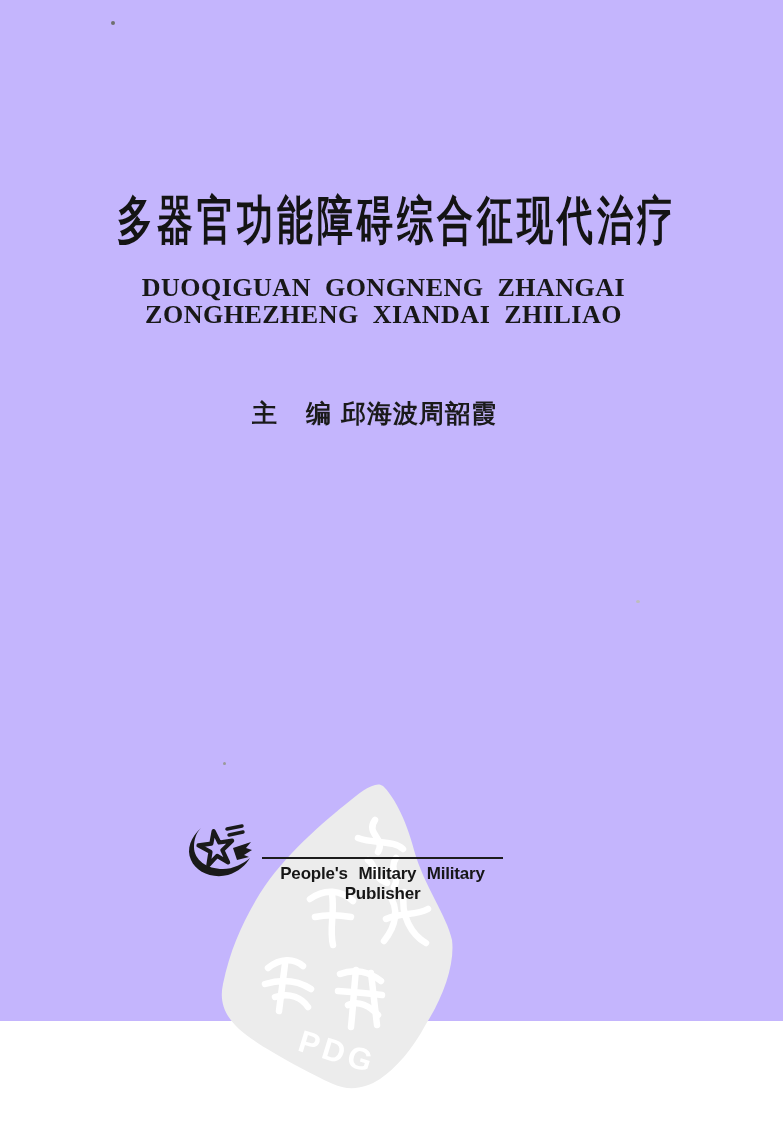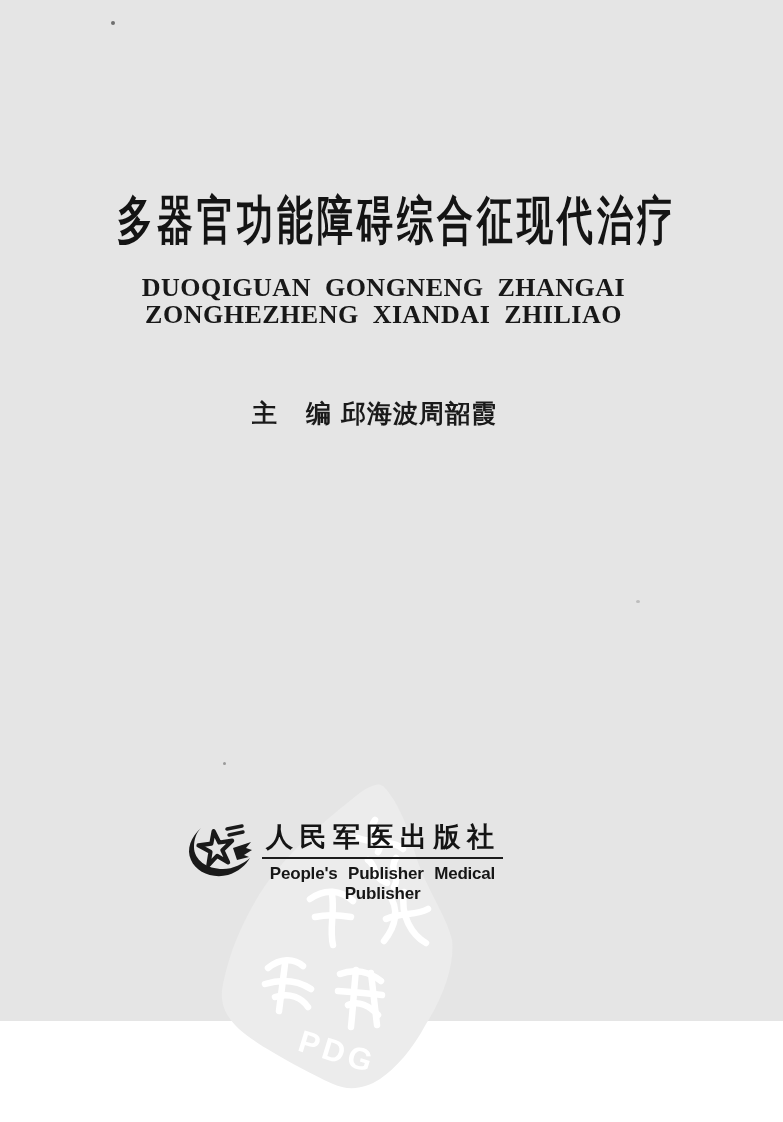--- a/index.html
+++ b/index.html
@@ -7,21 +7,21 @@
     padding: 0;
     background: #ffffff;
     width: 783px;
     height: 1122px;
     overflow: hidden;
   }
   .page {
     position: relative;
     width: 783px;
     height: 1021px;
-    background: #e5e5e5;
+    background: #c4b5fd;
     font-family: "Liberation Sans", sans-serif;
     color: #141414;
   }
   
   .watermark {
     position: absolute;
     left: 190px;
     top: 758px;
     width: 290px;
     height: 345px;
@@ -201,22 +201,21 @@
     <path d="M18,16 C8,25 3,37 8,48 C13,60 29,67 45,63 C55,60 63,53 67,46
              C60,52 50,57 40,57 C24,57 11,48 11,35 C11,28 13,21 18,16 Z" fill="#1a1a1a"></path>
     <path d="M50,36 L68,30 L63,36 L69,38 L61,43 L66,45 L54,48 Z" fill="#1a1a1a"></path>
     <g stroke="#1a1a1a" stroke-width="3.4" stroke-linecap="round">
       <path d="M44,17 L59,14"></path>
       <path d="M46,23 L60,20"></path>
     </g>
     <path d="M33,19 L37,31 L50,31 L39,39 L43,52 L33,44 L23,52 L27,39 L16,31 L29,31 Z" fill="none" stroke="#1a1a1a" stroke-width="4.2" stroke-linejoin="round" transform="rotate(-8 33 36)"></path>
   </svg>
 
-  <div class="pub-cn">人民军医出版社</div>
   <div class="pub-rule"></div>
-  <div class="pub-en">People's Publisher Medical Publisher</div>
+  <div class="pub-en">People's Military Military Publisher</div>
 
 
   <div class="speck s1"></div>
   <div class="speck s2"></div>
   <div class="speck s3"></div>
 
 </div>
 
 </body></html>

